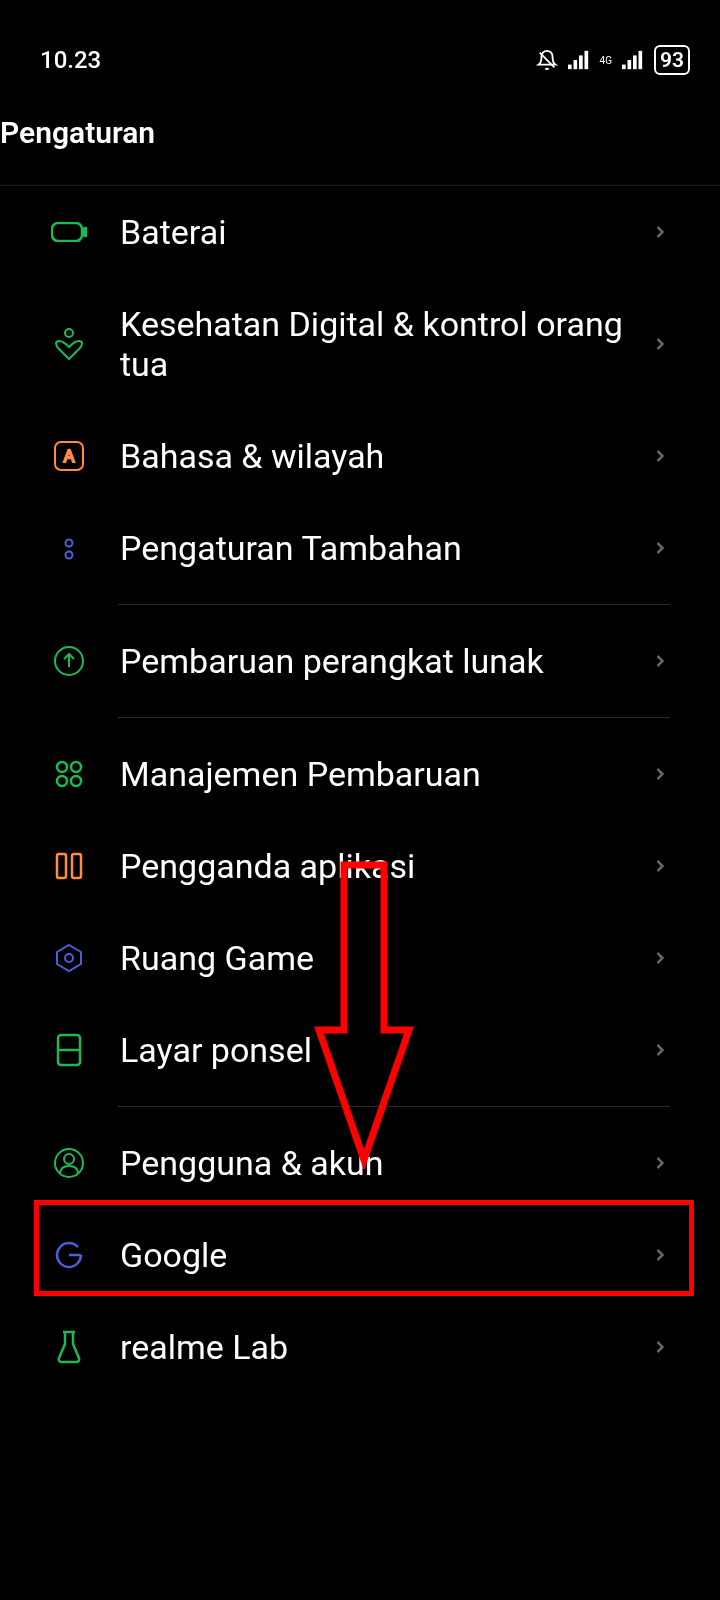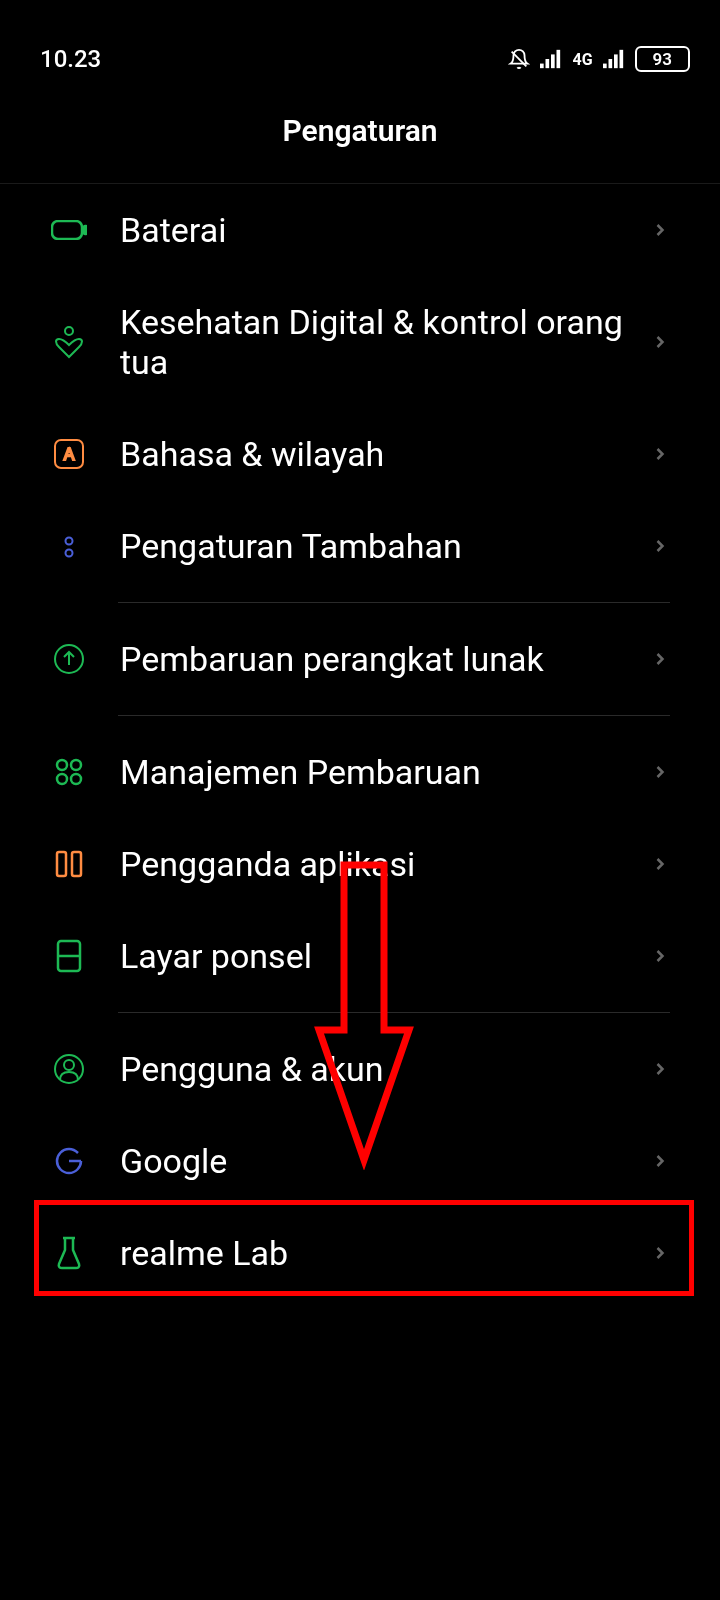--- a/index.html
+++ b/index.html
@@ -24,21 +24,20 @@
       font-size: 24px;
       font-weight: 500;
       margin-top: 33px;
     }
     .status-icons {
       display: flex;
       align-items: center;
       gap: 10px;
     }
     .header {
-      text-align: center;
       padding: 30px 0 35px;
       border-bottom: 1px solid #1a1a1a;
     }
     .header-title {
       font-size: 30px;
       font-weight: 600;
     }
     .settings-list {
       padding: 0 0 0 0;
     }
@@ -78,42 +77,42 @@
       z-index: 10;
     }
     .arrow-annotation {
       position: absolute;
       pointer-events: none;
       z-index: 10;
     }
     .battery-badge {
       border: 2px solid #fff;
       border-radius: 6px;
-      padding: 1px 16px;
-      font-size: 17px;
+      padding: 1px 4px;
+      font-size: 21px;
       font-weight: 600;
     }
   </style>
 </head>
 <body>
 
 <div class="status-bar">
   <span>10.23</span>
   <div class="status-icons">
     <svg width="22" height="22" viewBox="0 0 24 24" fill="none" stroke="#fff" stroke-width="2">
       <path d="M18 8A6 6 0 0 0 6 8c0 7-3 9-3 9h18s-3-2-3-9M13.73 21a2 2 0 0 1-3.46 0"></path>
       <line x1="4" y1="4" x2="20" y2="20"></line>
     </svg>
     <svg width="22" height="20" viewBox="0 0 24 20" fill="#fff">
       <rect x="0" y="15" width="4" height="5"></rect>
       <rect x="6" y="10" width="4" height="10"></rect>
       <rect x="12" y="5" width="4" height="15"></rect>
       <rect x="18" y="0" width="4" height="20"></rect>
     </svg>
-    <span style="font-size:16px;font-weight:700">4G</span>
+    <span style="font-size:10px;font-weight:400">4G</span>
     <svg width="22" height="20" viewBox="0 0 24 20" fill="#fff">
       <rect x="0" y="15" width="4" height="5"></rect>
       <rect x="6" y="10" width="4" height="10"></rect>
       <rect x="12" y="5" width="4" height="15"></rect>
       <rect x="18" y="0" width="4" height="20"></rect>
     </svg>
     <span class="battery-badge">93</span>
   </div>
 </div>
 
@@ -215,20 +214,32 @@
         <rect x="4" y="4" width="9" height="24" rx="2"></rect>
         <rect x="19" y="4" width="9" height="24" rx="2"></rect>
       </svg>
     </div>
     <span class="item-label">Pengganda aplikasi</span>
     <svg class="chevron" viewBox="0 0 24 24" fill="none" stroke="#666" stroke-width="3">
         <polyline points="9 18 15 12 9 6"></polyline>
       </svg>
   </div>
 
+  <div class="settings-item">
+    <div class="item-icon">
+      <svg width="32" height="32" viewBox="0 0 32 32" fill="none" stroke="#4a5fd8" stroke-width="2">
+        <polygon points="16,3 28,10 28,22 16,29 4,22 4,10"></polygon>
+        <circle cx="16" cy="16" r="4"></circle>
+      </svg>
+    </div>
+    <span class="item-label">Ruang Game</span>
+    <svg class="chevron" viewBox="0 0 24 24" fill="none" stroke="#666" stroke-width="3">
+        <polyline points="9 18 15 12 9 6"></polyline>
+      </svg>
+  </div>
 
   <div class="settings-item">
     <div class="item-icon">
       <svg width="26" height="34" viewBox="0 0 26 34" fill="none" stroke="#1db954" stroke-width="2.5">
         <rect x="2" y="2" width="22" height="30" rx="3"></rect>
         <line x1="2" y1="17" x2="24" y2="17"></line>
       </svg>
     </div>
     <span class="item-label">Layar ponsel</span>
     <svg class="chevron" viewBox="0 0 24 24" fill="none" stroke="#666" stroke-width="3">

